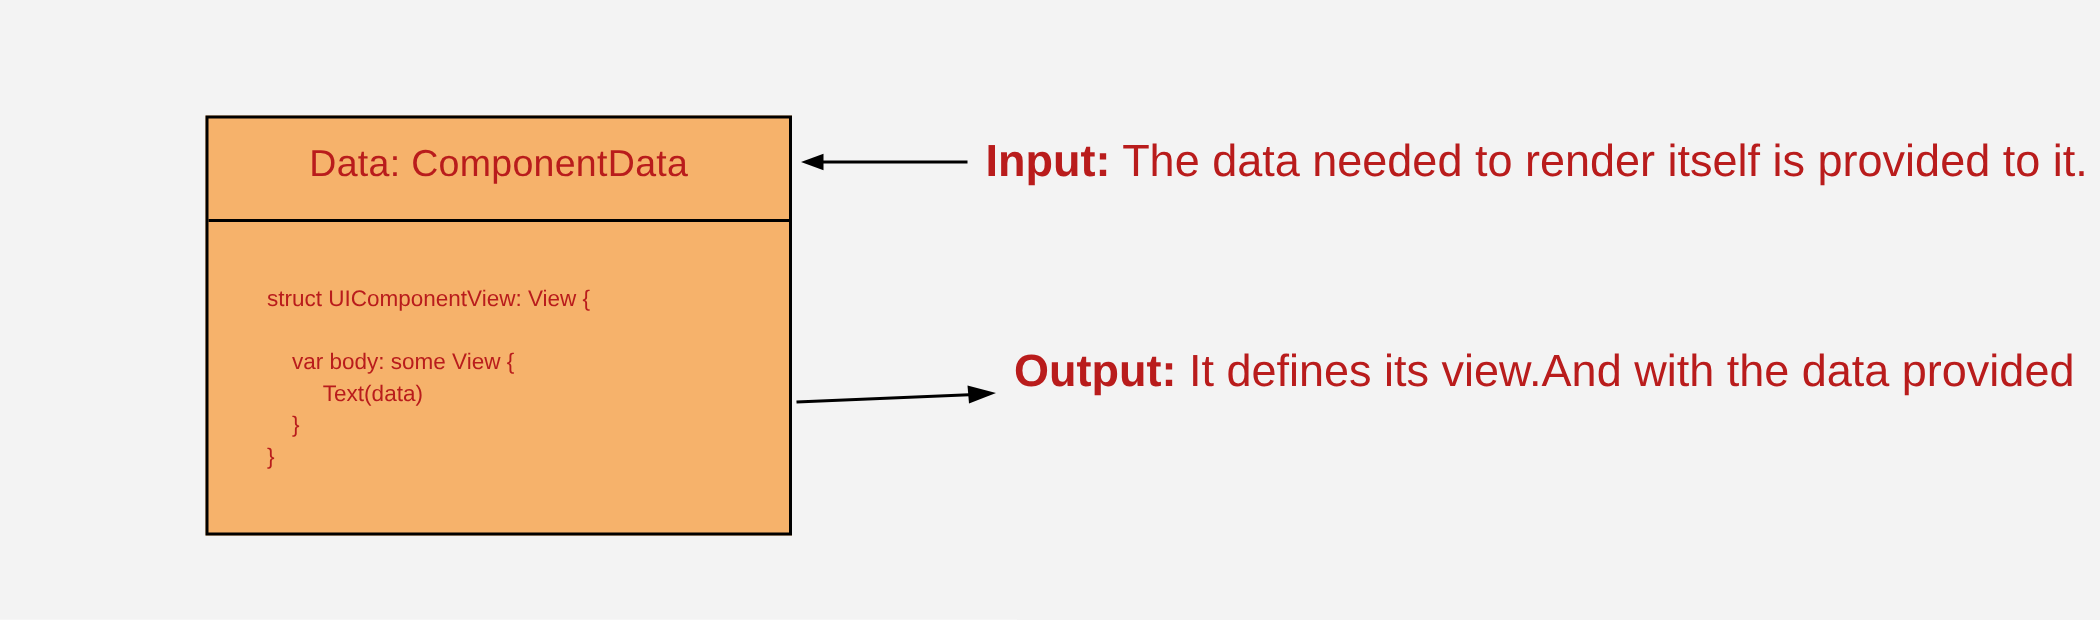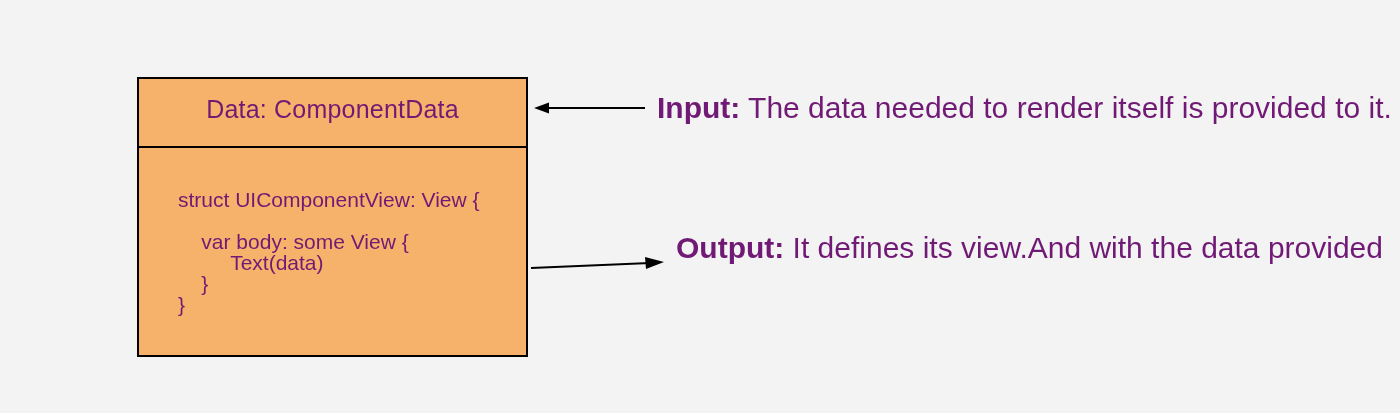--- a/index.html
+++ b/index.html
@@ -5,21 +5,21 @@
   html, body {
     margin: 0;
     padding: 0;
   }
   .canvas {
     position: relative;
     width: 1400px;
     height: 413px;
     background: #f3f3f3;
     font-family: "Liberation Sans", sans-serif;
-    color: #701a75;
+    color: #b91c1c;
     overflow: hidden;
   }
 
   
   .component-box {
     position: absolute;
     left: 137px;
     top: 77px;
     width: 391px;
     height: 280px;
@@ -35,21 +35,21 @@
     align-items: center;
     justify-content: center;
     padding-bottom: 6px;
     font-size: 25px;
     letter-spacing: 0.2px;
   }
   .box-body pre {
     margin: 0;
     padding: 41px 0 0 39px;
     font-family: "Liberation Sans", sans-serif;
-    font-size: 21px;
+    font-size: 15px;
     line-height: 21px;
     white-space: pre;
   }
 
   
   .arrow-svg {
     position: absolute;
     overflow: visible;
   }
   #input-arrow  { left: 531px; top: 99px;  }

